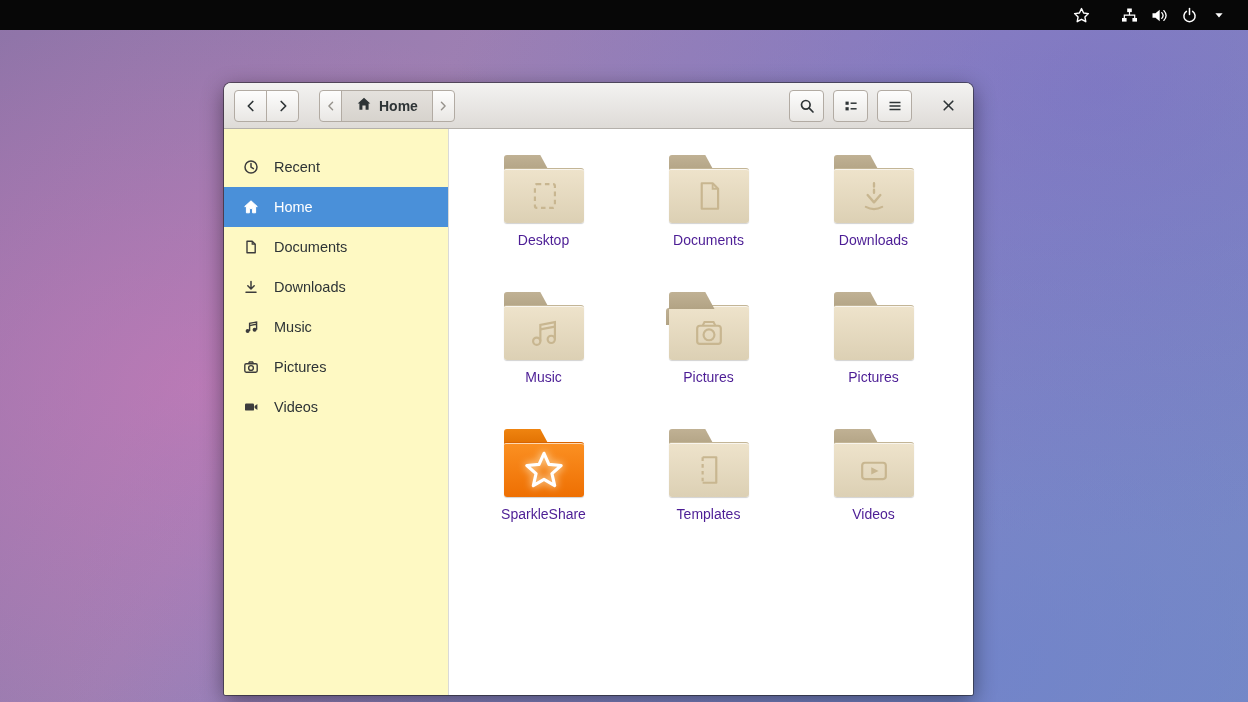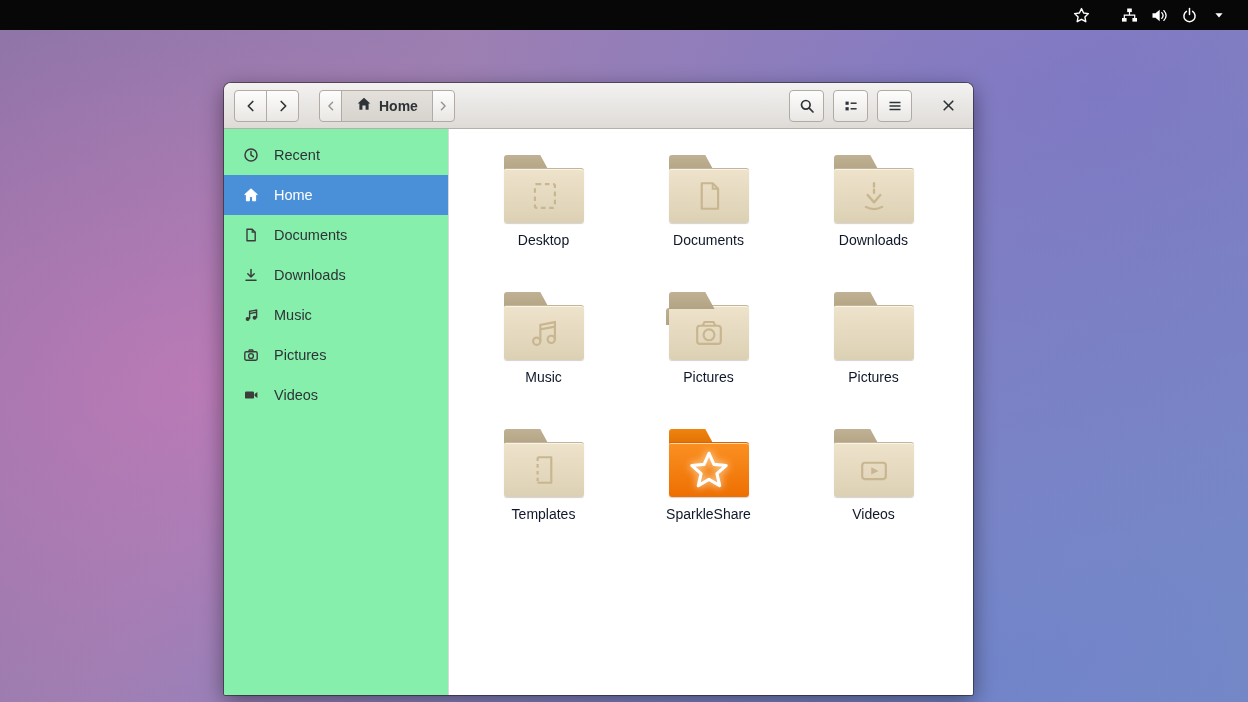--- a/index.html
+++ b/index.html
@@ -72,23 +72,23 @@
     display:flex; align-items:center; justify-content:center;
     margin-left:12px; cursor:pointer; border-radius:4px;
   }
 
   
   .winbody { flex:1; display:flex; min-height:0; border-radius:0 0 2px 2px; overflow:hidden; }
 
   
   .sidebar {
     width:225px; flex:0 0 225px;
-    background:#86efac;
+    background:#fef9c3;
     border-right:1px solid #dadad8;
-    padding-top:6px;
+    padding-top:18px;
   }
   .side-item {
     height:40px; display:flex; align-items:center;
     padding-left:19px; gap:15px;
     font-size:14.5px; color:#2e3436; cursor:pointer;
   }
   .side-item .si-icon { width:16px; height:16px; display:flex; align-items:center; justify-content:center; }
   .side-item.selected { background:#4a90d9; color:#ffffff; }
   .side-item.selected svg * { stroke:#ffffff; }
   .side-item.selected svg .f { fill:#ffffff; }
@@ -100,21 +100,21 @@
   }
   .grid {
     display:grid;
     grid-template-columns:repeat(3,165px);
     grid-auto-rows:137px;
   }
   .file-item {
     display:flex; flex-direction:column; align-items:center;
     justify-self:center; width:130px; padding-top:2px; cursor:pointer;
   }
-  .file-label { margin-top:9px; font-size:14px; color:#0f172a; }
+  .file-label { margin-top:9px; font-size:14px; color:#4c1d95; }
 
   
   .folder { position:relative; width:86px; height:68px; }
   .folder-tab {
     position:absolute; top:0; left:3px; width:46px; height:17px;
     background:linear-gradient(#c0b194,#b2a384);
     border-radius:3px 2px 0 0;
     clip-path:polygon(0 0, 80% 0, 100% 100%, 0 100%);
   }
   .folder-body {
@@ -395,47 +395,47 @@
 
         <div class="file-item">
           <div class="folder">
             <div class="folder-tab"></div>
               <div class="folder-body"></div>
           </div>
           <div class="file-label">Pictures</div>
         </div>
 
         <div class="file-item">
+          <div class="folder orange">
+            <div class="folder-tab"></div>
+              <div class="folder-body"></div>
+            <div class="emblem">
+              <svg width="46" height="46" viewBox="0 0 44 44">
+                <path d="M22 6 L26.7 16.6 L38.4 17.7 L29.6 25.5 L32.2 37 L22 31 L11.8 37 L14.4 25.5 L5.6 17.7 L17.3 16.6 Z" fill="none" stroke="#ffffff" stroke-width="3" stroke-linejoin="round"></path>
+              </svg>
+            </div>
+          </div>
+          <div class="file-label">SparkleShare</div>
+        </div>
+
+        <div class="file-item">
           <div class="folder">
             <div class="folder-tab"></div>
               <div class="folder-body"></div>
             <div class="emblem">
               <svg width="40" height="40" viewBox="0 0 44 44">
                 <path d="M15 8 H30 V36 H15" fill="none" stroke="#c8b690" stroke-width="2.4" stroke-linejoin="round"></path>
                 <path d="M15 8 V36" stroke="#c8b690" stroke-width="2.4" stroke-dasharray="4 3.5"></path>
               </svg>
             </div>
           </div>
           <div class="file-label">Templates</div>
         </div>
 
         <div class="file-item">
-          <div class="folder orange">
-            <div class="folder-tab"></div>
-              <div class="folder-body"></div>
-            <div class="emblem">
-              <svg width="46" height="46" viewBox="0 0 44 44">
-                <path d="M22 6 L26.7 16.6 L38.4 17.7 L29.6 25.5 L32.2 37 L22 31 L11.8 37 L14.4 25.5 L5.6 17.7 L17.3 16.6 Z" fill="none" stroke="#ffffff" stroke-width="3" stroke-linejoin="round"></path>
-              </svg>
-            </div>
-          </div>
-          <div class="file-label">SparkleShare</div>
-        </div>
-
-        <div class="file-item">
           <div class="folder">
             <div class="folder-tab"></div>
               <div class="folder-body"></div>
             <div class="emblem">
               <svg width="40" height="40" viewBox="0 0 44 44">
                 <rect x="9" y="14" width="26" height="18" rx="3" fill="none" stroke="#c8b690" stroke-width="2.4"></rect>
                 <path d="M19 19 L27 23 L19 27 Z" fill="#c8b690"></path>
               </svg>
             </div>
           </div>

